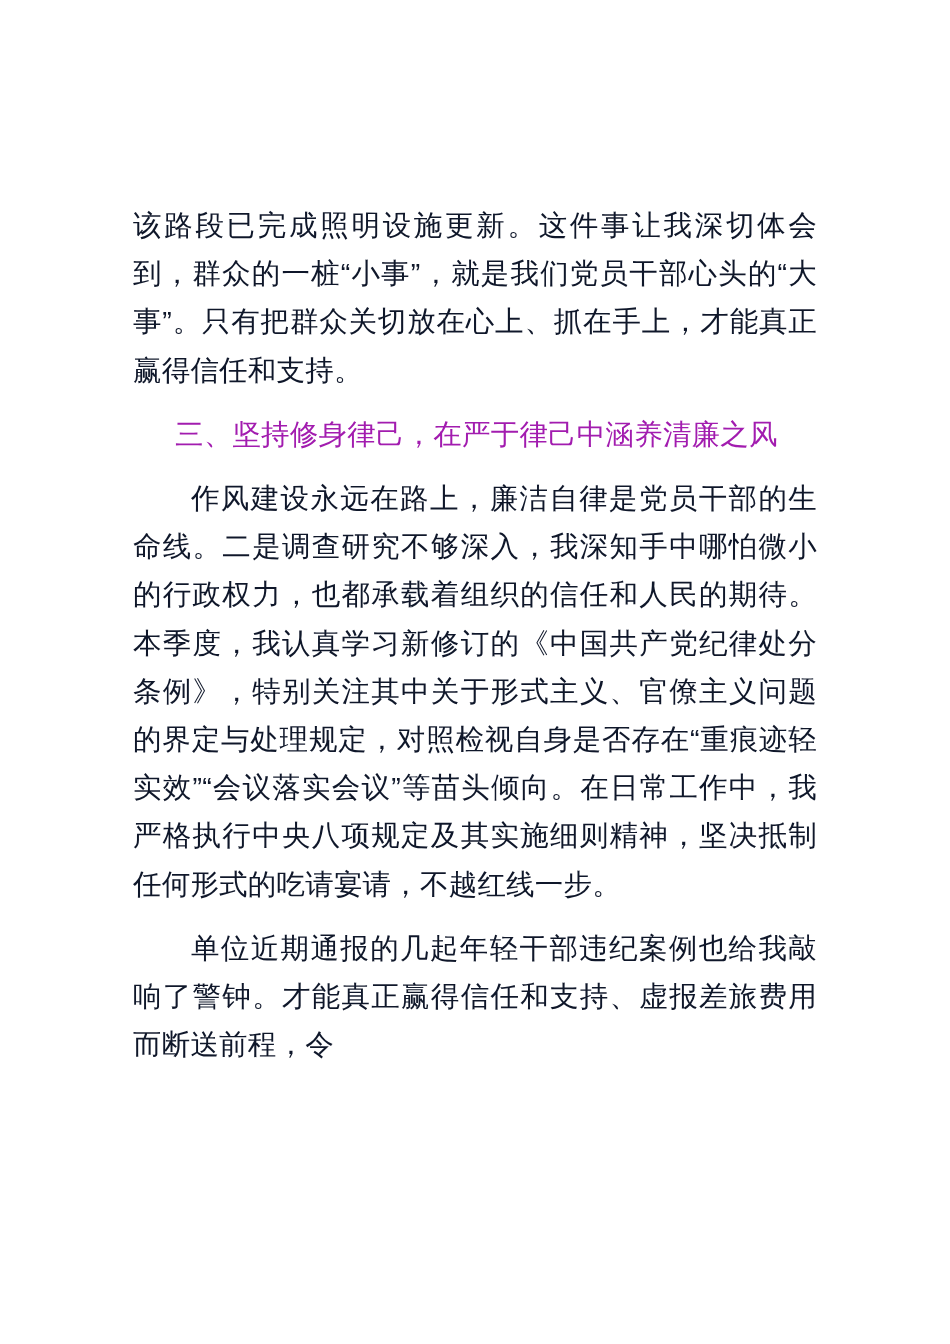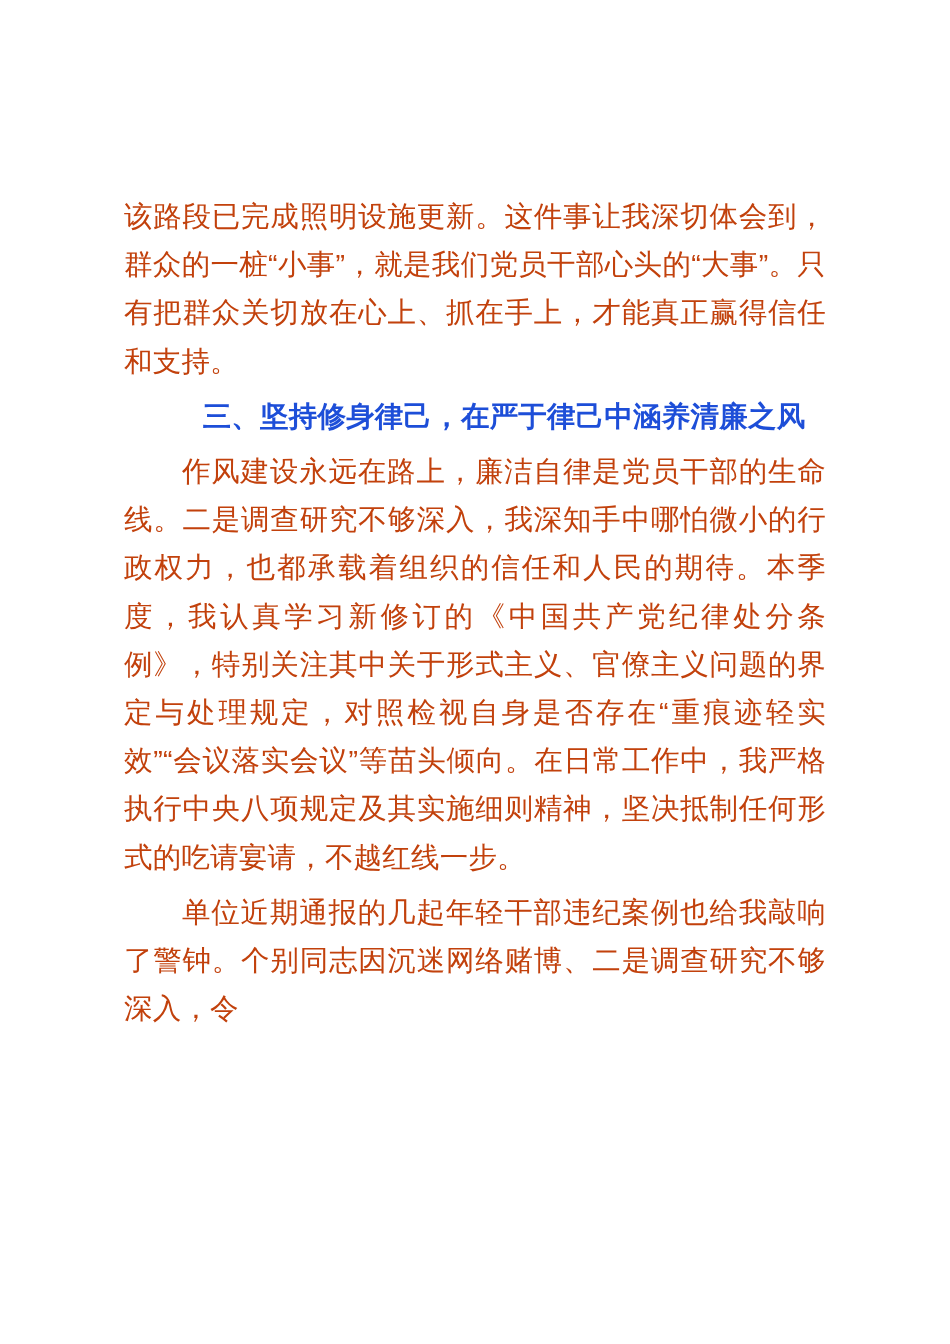--- a/index.html
+++ b/index.html
@@ -25,59 +25,59 @@
   }
 
   #text-column {
     position: absolute;
     left: 117px;
     top: 185px;
     width: 716px;
   }
 
   .para {
-    margin: 7px;
+    margin: 16px;
     padding: 0;
-    color: #c2410c;
+    color: #0f172a;
     font-size: 28.5px;
     line-height: 48.2px;
     letter-spacing: 0.2px;
     text-align: justify;
     text-justify: inter-character;
     text-align-last: left;
     font-weight: 400;
     -webkit-font-smoothing: none;
   }
 
   .para.indent {
     text-indent: 58px;
   }
 
   .heading {
     margin: 0;
     padding: 0;
-    color: #1d4ed8;
+    color: #a21caf;
     font-size: 28.5px;
     line-height: 48.2px;
     letter-spacing: 0.2px;
     text-indent: 58px;
-    text-align: center;
-    font-weight: 700;
+    text-align: left;
+    font-weight: 400;
     -webkit-font-smoothing: none;
   }
 </style>
 </head>
 <body>
 
 <div id="page">
   <div id="text-column">
 
     <p class="para">该路段已完成照明设施更新。这件事让我深切体会到，群众的一桩“小事”，就是我们党员干部心头的“大事”。只有把群众关切放在心上、抓在手上，才能真正赢得信任和支持。</p>
 
 
     <p class="heading">三、坚持修身律己，在严于律己中涵养清廉之风</p>
 
     <p class="para indent">作风建设永远在路上，廉洁自律是党员干部的生命线。二是调查研究不够深入，我深知手中哪怕微小的行政权力，也都承载着组织的信任和人民的期待。本季度，我认真学习新修订的《中国共产党纪律处分条例》，特别关注其中关于形式主义、官僚主义问题的界定与处理规定，对照检视自身是否存在“重痕迹轻实效”“会议落实会议”等苗头倾向。在日常工作中，我严格执行中央八项规定及其实施细则精神，坚决抵制任何形式的吃请宴请，不越红线一步。</p>
 
-    <p class="para indent">单位近期通报的几起年轻干部违纪案例也给我敲响了警钟。个别同志因沉迷网络赌博、二是调查研究不够深入，令</p>
+    <p class="para indent">单位近期通报的几起年轻干部违纪案例也给我敲响了警钟。才能真正赢得信任和支持、虚报差旅费用而断送前程，令</p>
 
   </div>
 </div>
 
 </body></html>

